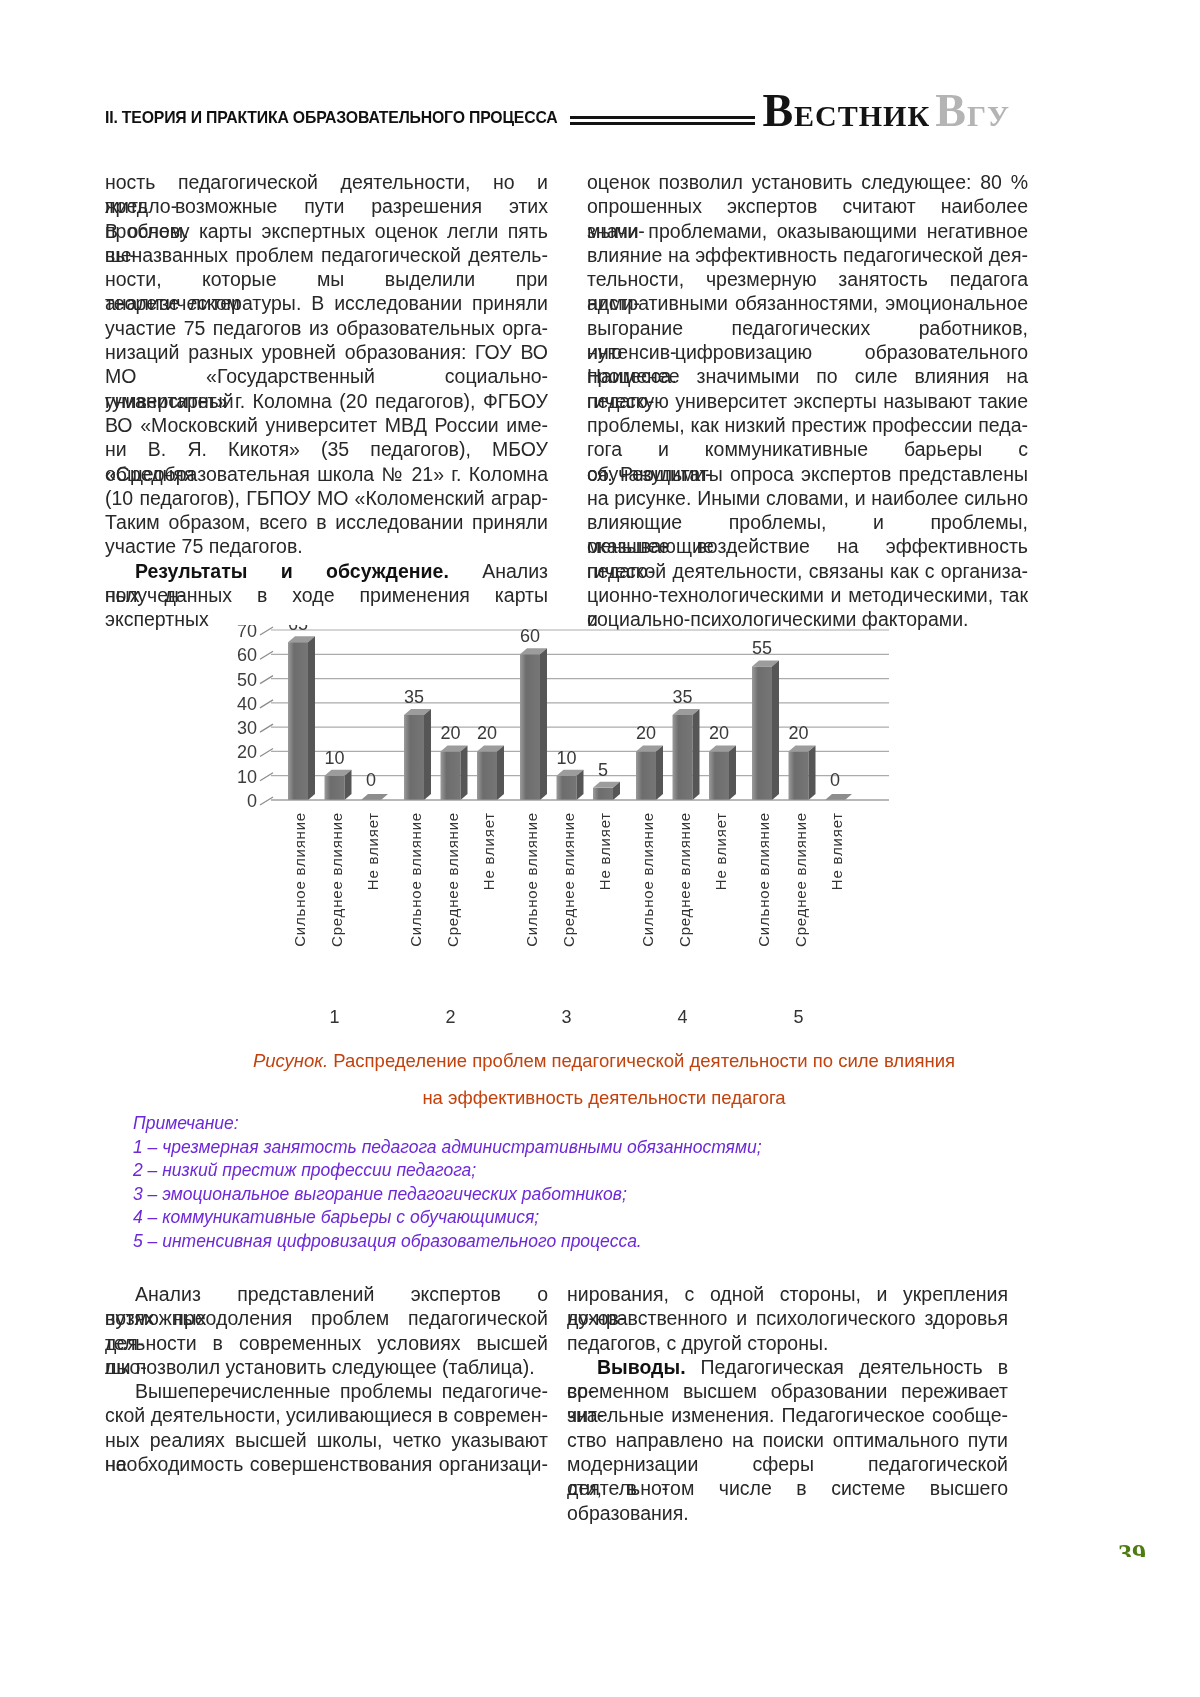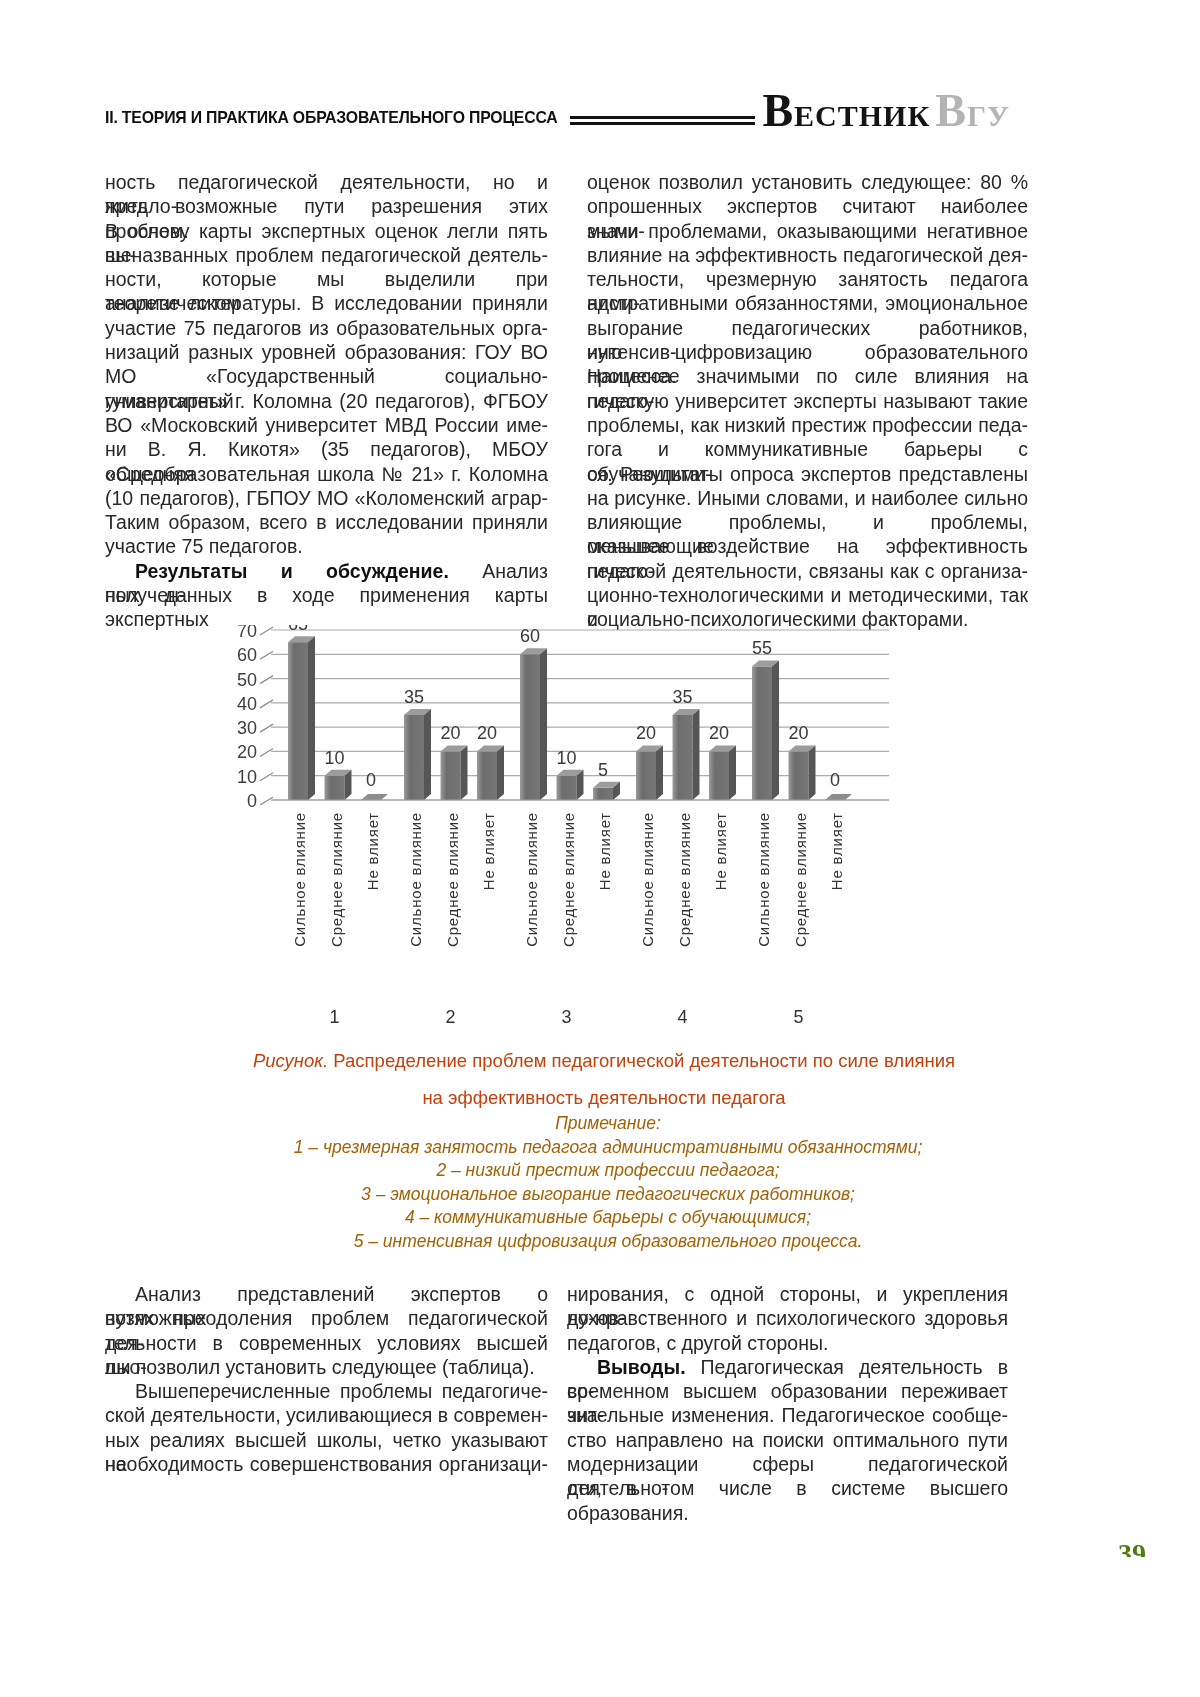--- a/index.html
+++ b/index.html
@@ -32,21 +32,21 @@
 
   
   #chart{position:absolute;left:233px;top:625px;width:662px;height:412px;margin:0;}
   #chart svg text{font-family:"Liberation Sans",sans-serif;}
 
   
   .caption{position:absolute;left:200px;width:808px;text-align:center;font-size:18.5px;color:#c2410c;}
   .cap1{top:1050px;}
   .cap2{top:1081px;margin-top:6px;}
   .notes{position:absolute;left:133px;top:1112px;width:950px;font-style:italic;
-        font-size:17.5px;line-height:23.5px;color:#a16207;text-align:center;}
+        font-size:17.5px;line-height:23.5px;color:#6d28d9;}
 
   
   .footer-rule{position:absolute;left:118px;top:1560px;width:962px;height:2px;
         border-top:2px solid #1c1c1c;border-bottom:2px solid #9a9a9a;}
   .page-number{position:absolute;left:1086px;top:1538px;font-family:"Liberation Serif",serif;
         font-weight:bold;font-size:28px;color:#4d7c0f;margin-left:32px;}
 </style>
 </head>
 <body>
 

